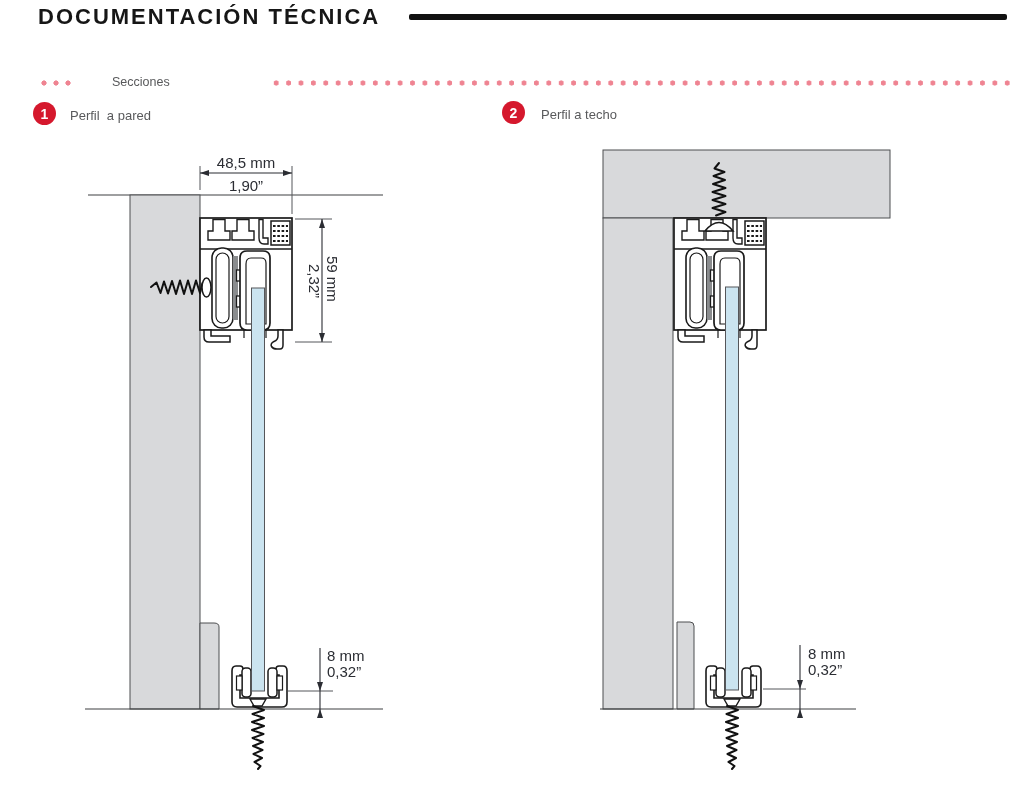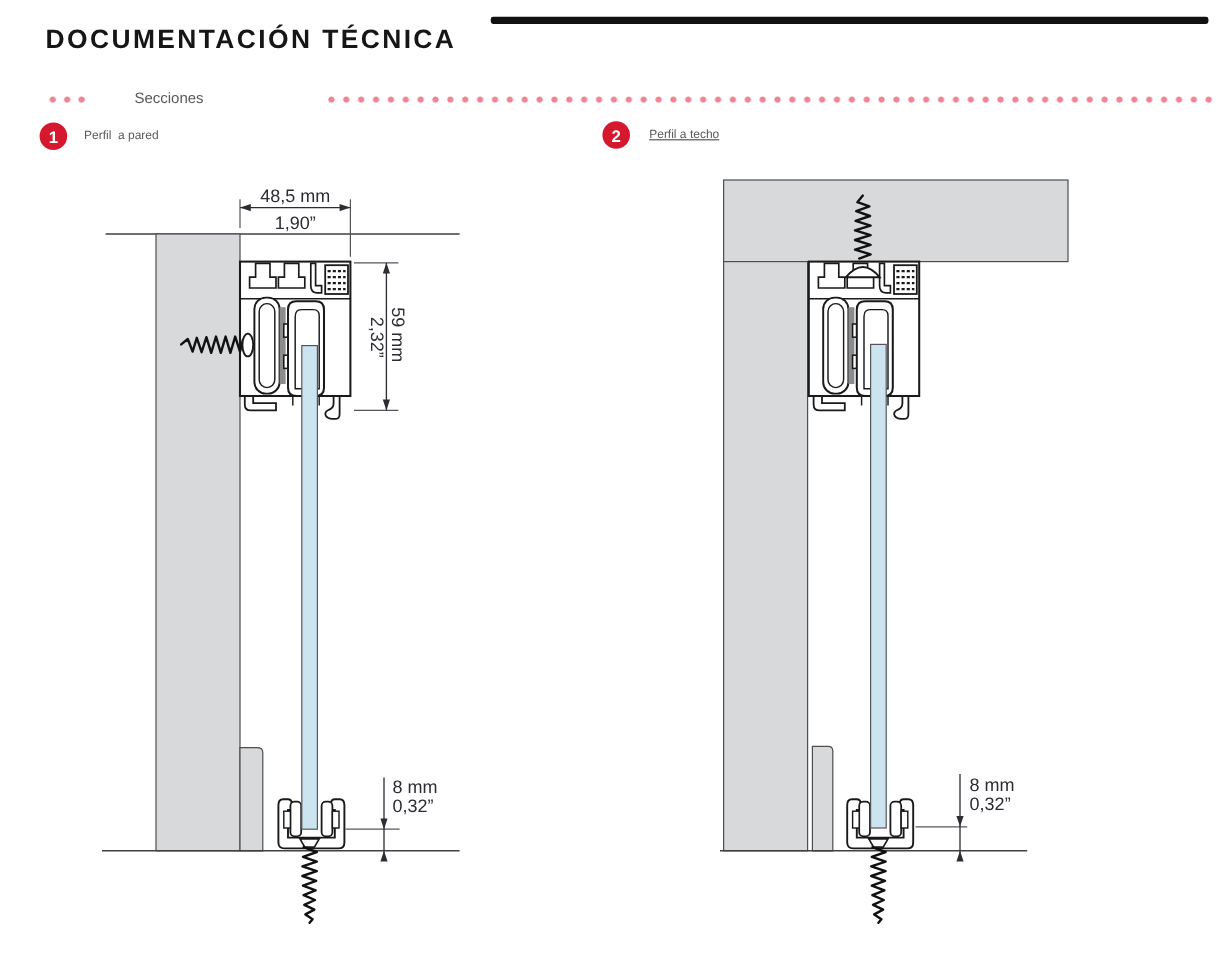--- a/index.html
+++ b/index.html
@@ -1,20 +1,20 @@
 <!DOCTYPE html>
 <html><head>
 <meta charset="utf-8">
 <style>
   html,body{margin:0;padding:0;background:#fff;}
   body{width:1024px;height:802px;position:relative;font-family:"Liberation Sans",sans-serif;overflow:hidden;}
 
   
   .page-title{
-    position:absolute;left:38px;top:20px;margin:0;
+    position:absolute;left:38px;top:4px;margin:0;
     font-size:22px;font-weight:600;letter-spacing:2px;color:#161616;
     font-family:"Liberation Sans",sans-serif;
   }
   .title-rule{position:absolute;left:409px;top:14px;width:598px;height:6px;background:#111;border-radius:2px;}
 
   
   .dots{
     position:absolute;height:6px;background-repeat:repeat-x;
     background-image:radial-gradient(circle closest-side,#ef8492 78%,rgba(255,255,255,0) 95%);
     background-size:12.4px 6px;background-position:left center;
@@ -26,23 +26,23 @@
   }
 
   
   .badge{
     position:absolute;width:23px;height:23px;border-radius:50%;
     background:#d5182d;color:#fff;font-size:14px;font-weight:bold;
     display:flex;align-items:center;justify-content:center;
   }
   .badge-1{left:33px;top:102px;}
   .badge-2{left:502px;top:101px;}
-  .fig-label{position:absolute;font-size:10px;color:#58595b;white-space:pre;}
+  .fig-label{position:absolute;font-size:13px;color:#58595b;white-space:pre;}
   .fig-label-1{left:70px;top:108px;}
-  .fig-label-2{left:541px;top:107px;text-decoration:underline;}
+  .fig-label-2{left:541px;top:107px;}
 
   svg.drawing{position:absolute;left:0;top:0;}
   svg .dim-text{font-family:"Liberation Sans",sans-serif;font-size:15px;fill:#2b2d33;}
 </style>
 </head>
 <body>
 
 <h1 class="page-title">DOCUMENTACIÓN TÉCNICA</h1>
 <div class="title-rule"></div>
 

